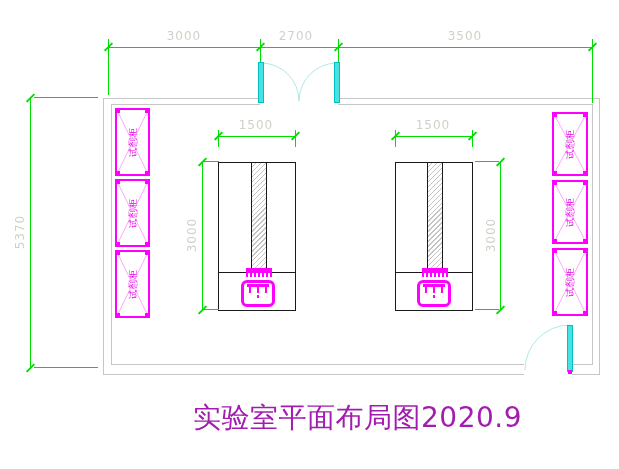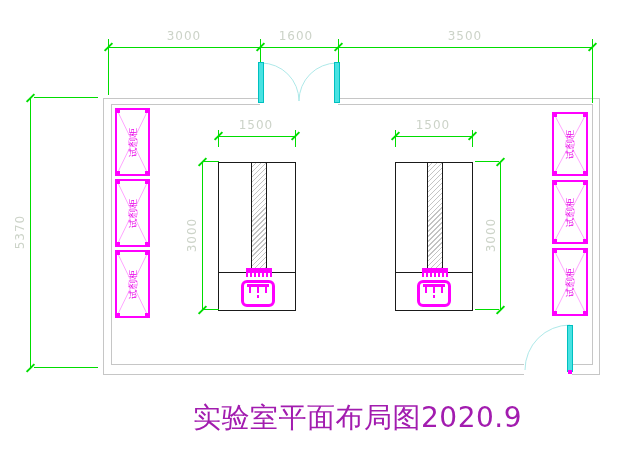--- a/index.html
+++ b/index.html
@@ -73,21 +73,21 @@
   <div class="gline" style="left:108px;top:47px;width:485px;height:1px"></div>
   <div class="gline" style="left:108px;top:39px;width:1px;height:56px"></div>
   <div class="gline" style="left:260px;top:39px;width:1px;height:24px"></div>
   <div class="gline" style="left:338px;top:39px;width:1px;height:24px"></div>
   <div class="gline" style="left:592px;top:39px;width:1px;height:64px"></div>
   <i class="tick" style="left:103px;top:46px"></i>
   <i class="tick" style="left:255px;top:46px"></i>
   <i class="tick" style="left:333px;top:46px"></i>
   <i class="tick" style="left:587px;top:46px"></i>
   <div class="dimtext" style="left:154px;top:29px;width:60px">3000</div>
-  <div class="dimtext" style="left:266px;top:29px;width:60px">1600</div>
+  <div class="dimtext" style="left:266px;top:29px;width:60px">2700</div>
   <div class="dimtext" style="left:435px;top:29px;width:60px">3500</div>
 
   <div class="gline" style="left:30px;top:98px;width:1px;height:271px"></div>
   <div class="gline" style="left:34px;top:97px;width:64px;height:1px"></div>
   <div class="gline" style="left:34px;top:367px;width:64px;height:1px"></div>
   <i class="tick" style="left:25px;top:97px"></i>
   <i class="tick" style="left:25px;top:367px"></i>
   <div class="dimtext rot" style="left:-16px;top:225px;width:72px">5370</div>
 
   <div class="cab" style="left:115px;top:108px;width:35px;height:68px">

